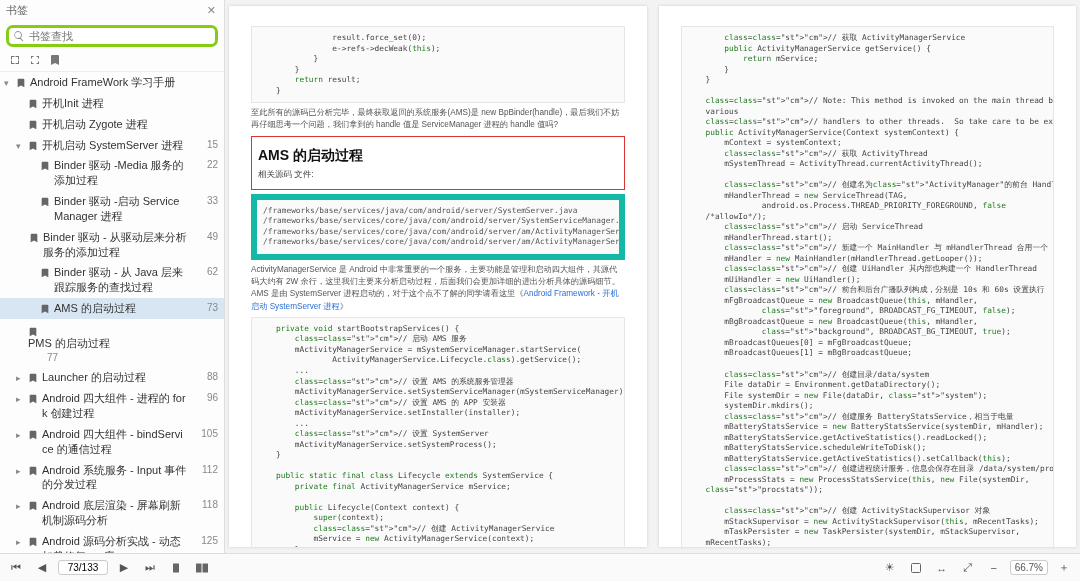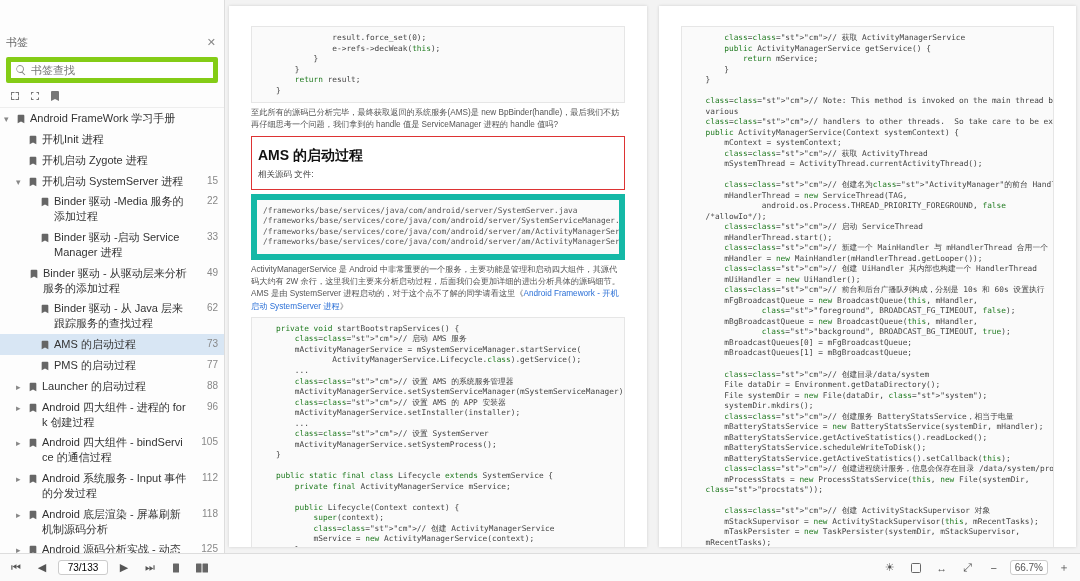--- a/index.html
+++ b/index.html
@@ -1,24 +1,24 @@
 <!DOCTYPE html>
 <html><head>
 <meta charset="utf-8">
 <style>
   * { margin:0; padding:0; box-sizing:border-box; }
   html,body { height:100%; font-family:"Microsoft YaHei","Segoe UI",sans-serif; font-size:11px; background:#f5f5f5; }
   .app { display:flex; flex-direction:column; width:1080px; height:581px; background:#fff; }
   .main { flex:1; display:flex; overflow:hidden; }
   
   .sidebar { width:225px; border-right:1px solid #ddd; display:flex; flex-direction:column; background:#fdfdfd; }
-  .sb-head { display:flex; align-items:center; padding:2px 6px; color:#666;margin-top:32px; }
+  .sb-head { display:flex; align-items:center; padding:2px 6px; color:#666; }
   .sb-head span:first-child { flex:1; font-size:11px; }
   .sb-close { cursor:pointer; color:#888; padding:2px; }
-  .search { margin:4px 6px; display:flex; align-items:center; border:5px solid #84cc16; border-radius:2px; padding:2px 4px; background:#fff; }
+  .search { margin:4px 6px; display:flex; align-items:center; border:3px solid #84cc16; border-radius:7px; padding:2px 4px; background:#fff; }
   .search svg { width:12px; height:12px; fill:#888; }
   .search input { flex:1; border:none; outline:none; font-size:11px; margin-left:4px; color:#333; }
   .tb-row { display:flex; gap:6px; padding:2px 8px 4px; color:#888; border-bottom:1px solid #eee;}
   .tb-btn { width:14px; height:14px; display:inline-flex; align-items:center; justify-content:center; cursor:pointer; }
   .tb-btn svg { width:12px;height:12px;fill:#777; }
   .tree { flex:1; overflow:auto; font-size:11px; color:#333; }
   .node { display:flex; align-items:flex-start; padding:3px 6px 3px 4px; cursor:pointer; line-height:1.35; }
   .node.sel { background:#d8e6f4; }
   .twist { width:10px; color:#888; font-size:9px; margin-right:2px; flex-shrink:0; margin-top:2px;}
   .bico { width:10px; height:10px; margin-right:4px; flex-shrink:0; margin-top:2px;}
@@ -144,21 +144,21 @@
             <span class="pnum">62</span>
           </div>
           <div class="node sel" style="padding-left: 28px;">
             <span class="twist"></span>
             <span class="bico"><svg viewBox="0 0 24 24">
                 <path d="M6 2h12a2 2 0 012 2v18l-8-4-8 4V4a2 2 0 012-2z"></path>
               </svg></span>
             <span class="nlabel">AMS 的启动过程</span>
             <span class="pnum">73</span>
           </div>
-          <div class="node" style="padding-left: 28px;">
+          <div class="node" style="padding-left: 28px; flex-direction: column;">
             <span class="twist"></span>
             <span class="bico"><svg viewBox="0 0 24 24">
                 <path d="M6 2h12a2 2 0 012 2v18l-8-4-8 4V4a2 2 0 012-2z"></path>
               </svg></span>
             <span class="nlabel">PMS 的启动过程</span>
             <span class="pnum">77</span>
           </div>
           <div class="node" style="padding-left: 16px;">
             <span class="twist">▸</span>
             <span class="bico"><svg viewBox="0 0 24 24">

